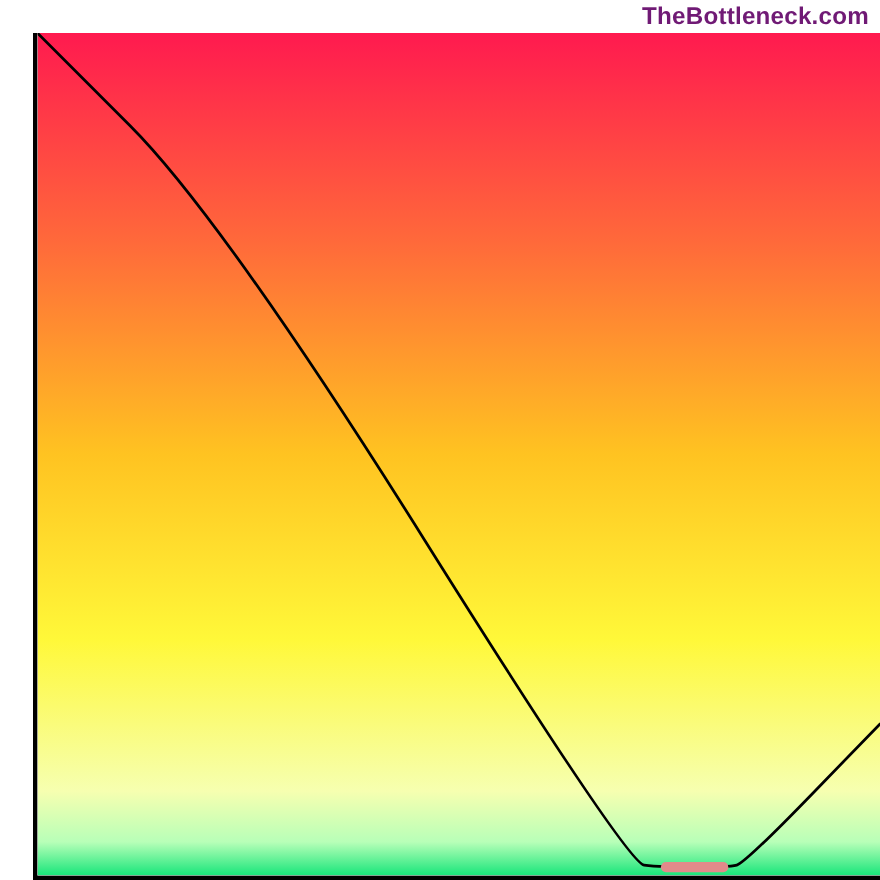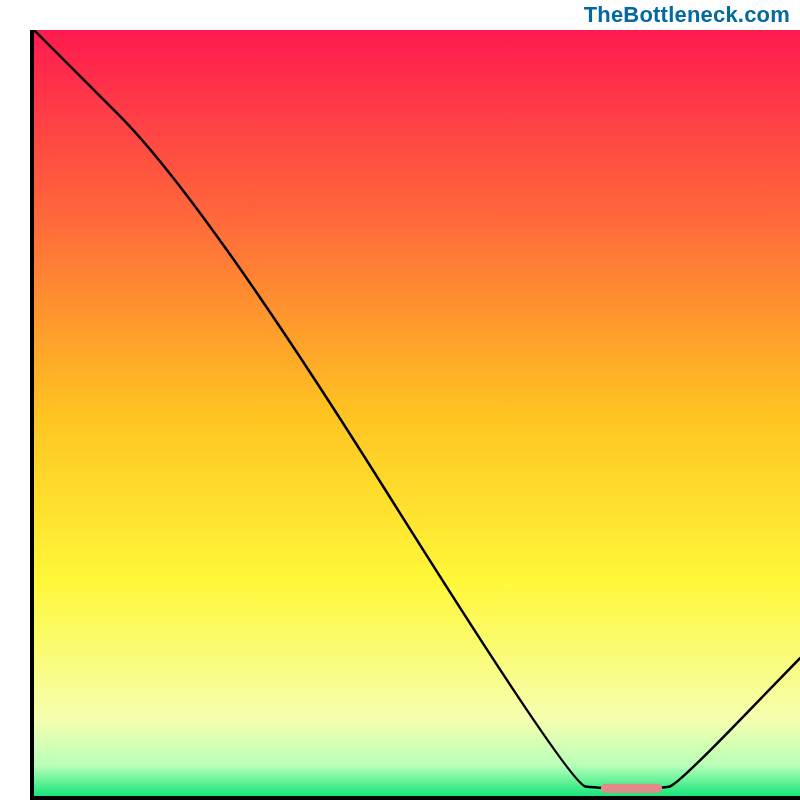--- a/index.html
+++ b/index.html
@@ -14,21 +14,21 @@
     position: relative;
     width: 800px;
     height: 800px;
   }
   .watermark {
     position: absolute;
     top: 2px;
     right: 10px;
     font-size: 22px;
     font-weight: 600;
-    color: #0369a1;
+    color: #701a75;
     letter-spacing: 0.2px;
     user-select: none;
   }
   .plot-area {
     position: absolute;
     left: 30px;
     top: 30px;
     width: 770px;
     height: 770px;
     border-left: 4px solid #000;

